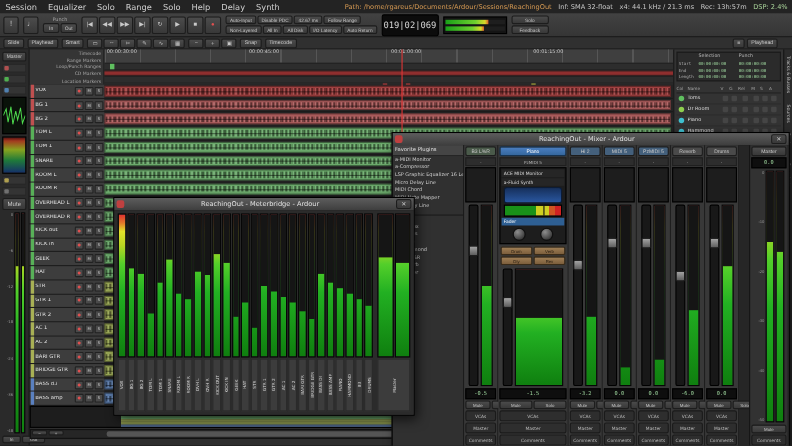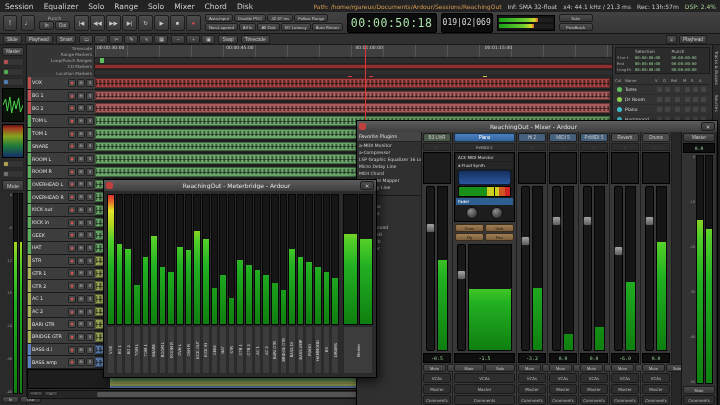--- a/index.html
+++ b/index.html
@@ -205,23 +205,23 @@
 
 <div id="screen">
 
   <div id="menubar" class="abs">
     <div class="menus">
         <span class="menuitem">Session</span>
         <span class="menuitem">Equalizer</span>
         <span class="menuitem">Solo</span>
         <span class="menuitem">Range</span>
         <span class="menuitem">Solo</span>
-        <span class="menuitem">Mixer</span>
-        <span class="menuitem">Chord</span>
-        <span class="menuitem">Disk</span>
+        <span class="menuitem">Help</span>
+        <span class="menuitem">Delay</span>
+        <span class="menuitem">Synth</span>
       </div>
     <div class="status">
         <span style="color: rgb(215, 154, 83);">Path: /home/rgareus/Documents/Ardour/Sessions/ReachingOut</span>
         <span style="color: rgb(201, 201, 201);">Inf: SMA 32-float</span>
         <span style="color: rgb(201, 201, 201);">x4: 44.1 kHz / 21.3 ms</span>
         <span style="color: rgb(201, 201, 201);">Rec: 13h:57m</span>
         <span style="color: rgb(169, 212, 154);">DSP: 2.4%</span>
       </div>
   </div>
 
@@ -253,21 +253,20 @@
         <button class="btn b">Follow Range</button>
       </div>
       <div class="row">
         <button class="btn b">Non-Layered</button>
         <button class="btn b">All In</button>
         <button class="btn b">All Disk</button>
         <button class="btn b">I/O Latency</button>
         <button class="btn b">Auto Return</button>
       </div>
     </div>
-    <div id="clock" class="mono">00:00:50:18</div>
     <div id="clock2" class="mono">019|02|069</div>
     <div id="minimeters">
       <div class="bar">
           <i style="width: 72%;"></i>
         </div>
       <div class="bar">
           <i style="width: 66%;"></i>
         </div>
     </div>
     <div id="monbtns">

